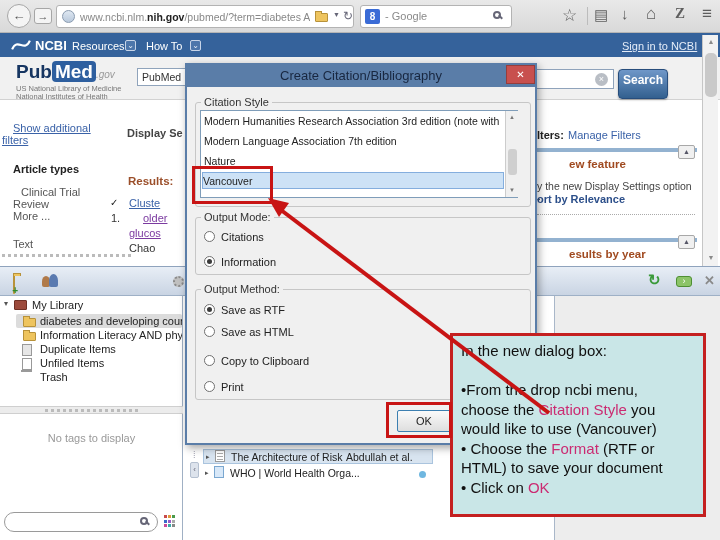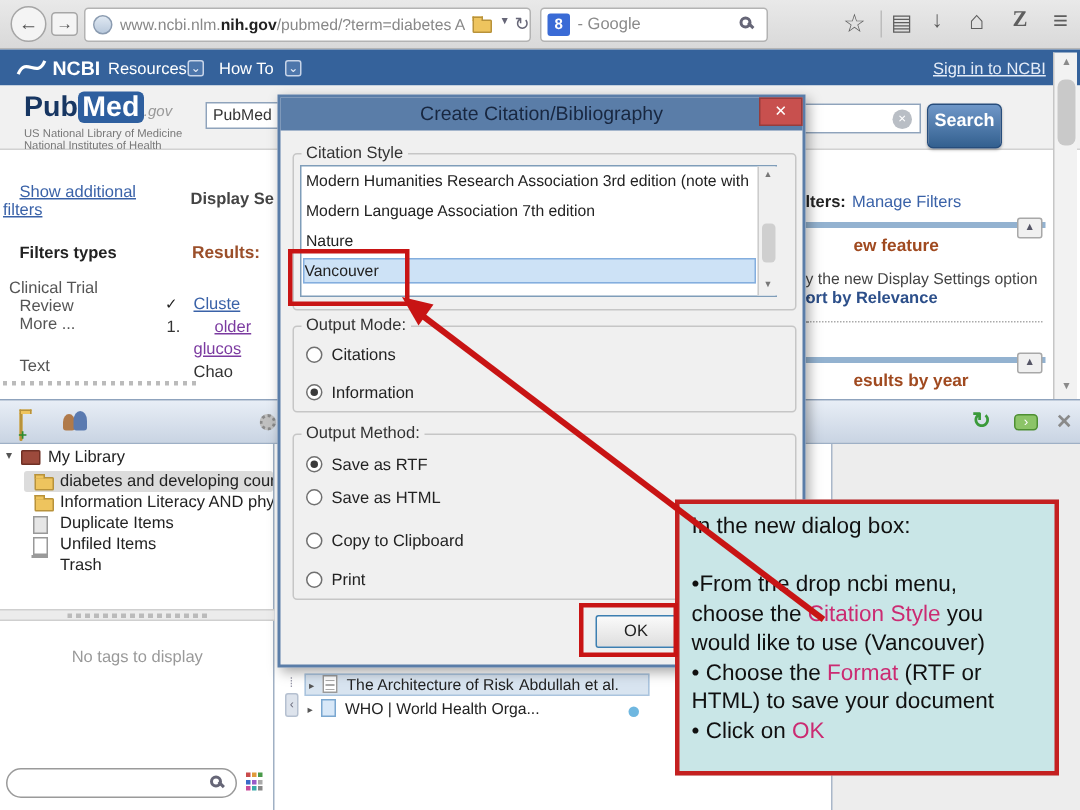--- a/index.html
+++ b/index.html
@@ -42,21 +42,21 @@
   .dbselect { background:#fff; border:1px solid #8fa3bb; font-size:10.5px; color:#333; padding:2px 4px; }
   .searchinput { background:#fff; border:1px solid #8fa3bb; }
   .clearico { width:13px; height:13px; border-radius:50%; background:#b9bec5; color:#fff; font-size:9px; line-height:13px; text-align:center; }
   .searchbtn { background:linear-gradient(#6f97c8,#33608f); border:1px solid #274d7c; border-radius:4px; color:#fff; font-size:12px; font-weight:700; text-align:center; line-height:20px; box-shadow:0 1px 2px rgba(0,0,0,.3); }
   .bluelink { color:#3a62a8; text-decoration:underline; font-size:11px; }
   .help { color:#33599c; font-size:11px;padding-left:48px; }
 
   
   .graytxt { color:#555; font-size:11px; }
   .boldlbl { color:#222; font-size:11px; font-weight:700; }
-  .results { color:#9b4f2a; font-size:11.5px; font-weight:700; }
+  .results { color:#9b4f2a; font-size:11.5px; font-weight:700;margin-top:12px; }
   .purplelink { color:#7b3aa0; text-decoration:underline; font-size:11px; }
   .smudge { height:3px; background:repeating-linear-gradient(90deg,#bbb 0 3px,transparent 3px 6px); }
   .portletbar { height:4px; background:#93b2d0; }
   .portlettitle { color:#a04a20; font-size:11.5px; font-weight:700;padding-left:32px; }
   .collbtn { width:17px; height:14px; background:#f0f0f0; border:1px solid #a8a8a8; border-radius:2px; font-size:7px; color:#556; text-align:center; line-height:12px; }
   .dotted { border-top:1px dotted #aaa; }
   .navybold { color:#2c4f8a; font-size:11px; font-weight:700; }
 
   
   .vscroll { left:702px; top:35px; width:16px; height:231px; background:#f2f2f2; border-left:1px solid #c6c6c6; }
@@ -166,22 +166,22 @@
     <span class="abs tagline" style="left:16px; top:35px;">National Institutes of Health</span>
     <span class="abs dbselect" style="left:137px; top:11px; width:72px;">PubMed</span>
     <span class="abs searchinput" style="left:248px; top:12px; width:366px; height:20px;"></span>
     <span class="abs clearico" style="left:595px; top:16px;">×</span>
     <span class="abs searchbtn" style="left:618px; top:12px; width:50px; height:30px;">Search</span>
     <span class="abs help" style="left:673px; top:35px;">Help</span>
   </div>
 
   <span class="abs bluelink" style="left:13px; top:122px;">Show additional</span>
   <span class="abs bluelink" style="left:2px; top:134px;">filters</span>
-  <span class="abs boldlbl" style="left:13px; top:163px;">Filters types</span>
-  <span class="abs graytxt" style="left:6px; top:186px;text-align:right;">Clinical Trial</span>
+  <span class="abs boldlbl" style="left:13px; top:163px;">Article types</span>
+  <span class="abs graytxt" style="left:21px; top:186px;text-align:right;">Clinical Trial</span>
   <span class="abs graytxt" style="left:13px; top:198px;">Review</span>
   <span class="abs graytxt" style="left:13px; top:210px;">More ...</span>
   <span class="abs graytxt" style="left:13px; top:238px;">Text</span>
   <span class="abs smudge" style="left:2px; top:254px; width:130px;"></span>
 
   <span class="abs boldlbl" style="left:127px; top:127px; color:#444;">Display Se</span>
   <span class="abs results" style="left:128px; top:163px;">Results:</span>
   <span class="abs" style="left:110px; top:197px; font-size:10px; color:#222;">✓</span>
   <span class="abs bluelink" style="left:129px; top:197px;">Cluste</span>
   <span class="abs graytxt" style="left:111px; top:212px; color:#333;">1.</span>

